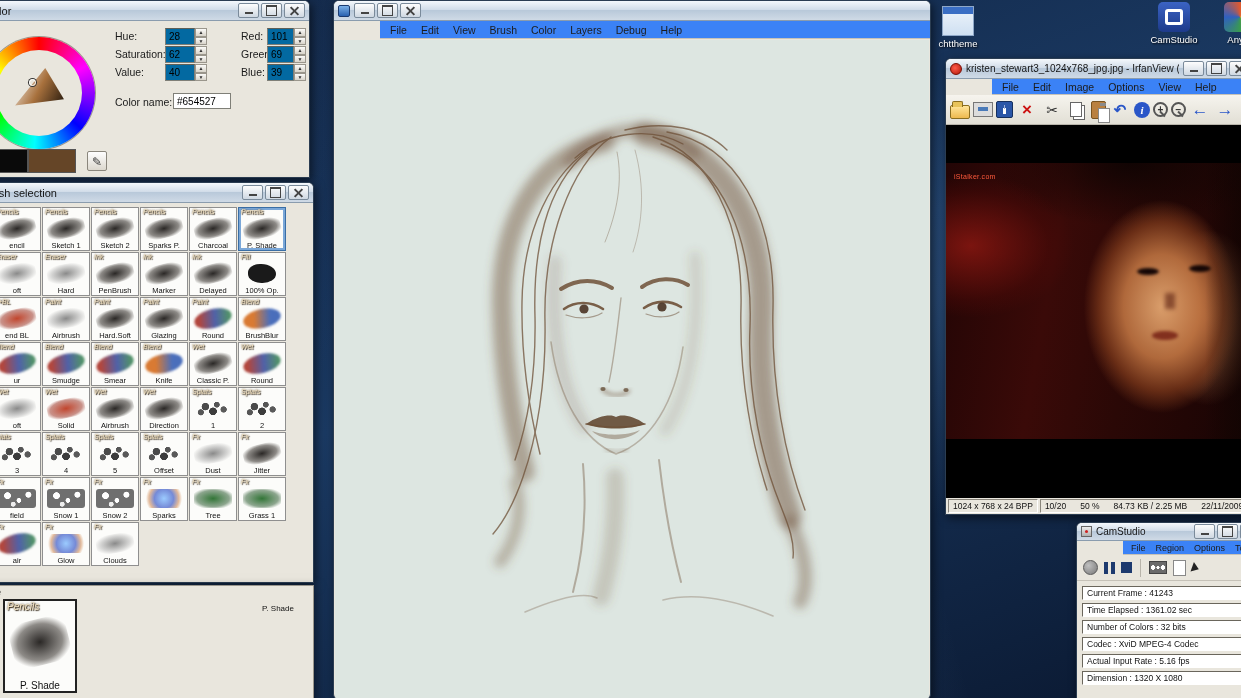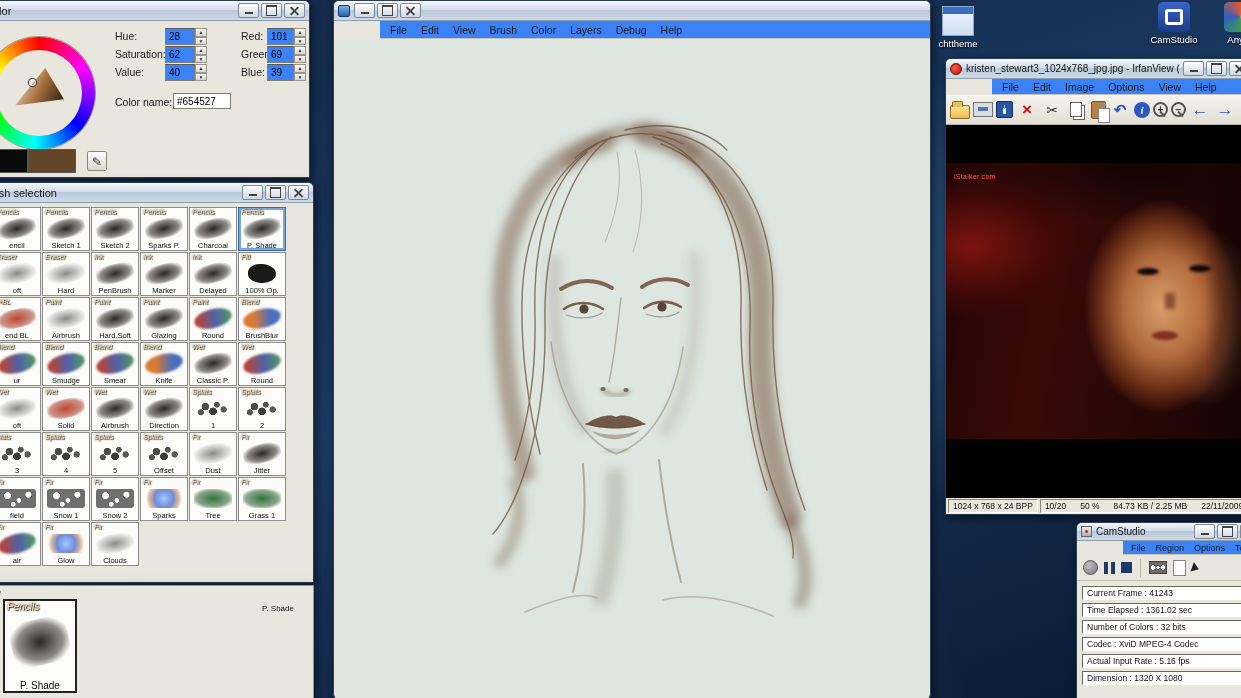--- a/index.html
+++ b/index.html
@@ -28,21 +28,21 @@
   .wb-close::before { transform:rotate(45deg); }
   .wb-close::after  { transform:rotate(-45deg); }
 
   .menubar { display:flex; align-items:center; background:#3b82f6; border-bottom:1px solid #c6c2b8; padding:0 3px;margin-left:46px; }
   .menu-item { font-size:10.5px; padding:2px 7px; color:#1c1c1c; white-space:nowrap; }
 
   
   #color-window { left:-12px; top:0; width:322px; height:178px; }
   .cw-label { position:absolute; font-size:10.5px; color:#1a1a1a; white-space:nowrap; }
   .spin { position:absolute; display:flex; height:17px; }
-  .spin input { width:30px; height:17px; border:1px solid #7f7f77; border-top-color:#5f5f57; background:#3b82f6;
+  .spin input { width:30px; height:17px; border:1px solid #7f7f77; border-top-color:#5f5f57; background:#0369a1;
     font-size:10px; padding:1px 3px; font-family:"Liberation Sans",sans-serif; }
   .arrows { width:12px; display:flex; flex-direction:column; }
   .ar { flex:1; border:1px solid #9a968c; background:linear-gradient(#fbfbf9,#d8d4ca); text-align:center; position:relative; }
   .ar.up::before,.ar.dn::before { font-size:5px; line-height:7px; color:#333; position:absolute; left:0; right:0; top:0; }
   .ar.up::before { content:"▲"; }
   .ar.dn::before { content:"▼"; }
   #color-name-input { position:absolute; width:58px; height:16px; border:1px solid #7f7f77; background:#fff;
     font-size:10px; padding:1px 3px; font-family:"Liberation Sans",sans-serif; }
   .cw-wheel { position:absolute; left:-6px; top:36px; width:112px; height:112px; border-radius:50%;
     background:conic-gradient(from 0deg, #f00, #f0f 60deg, #00f 130deg, #0ff 185deg, #0f0 240deg, #ff0 300deg, #f00 360deg);

